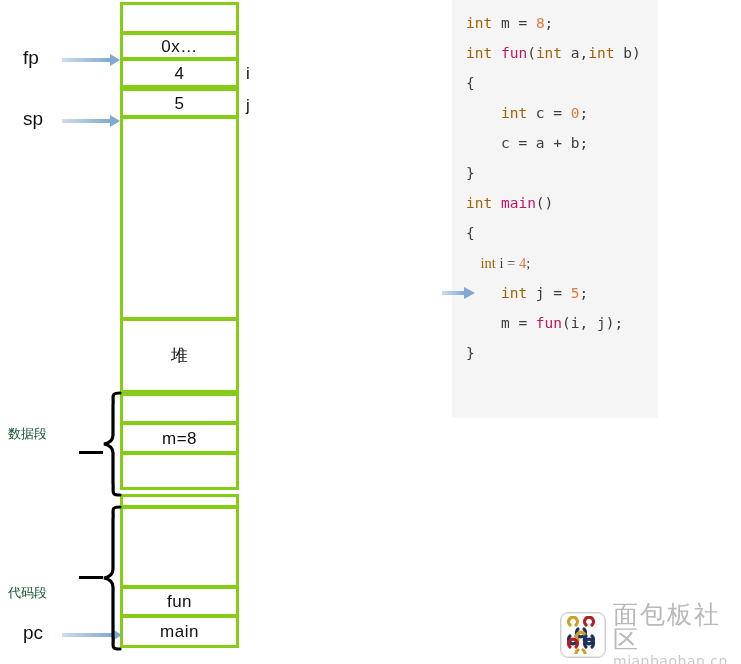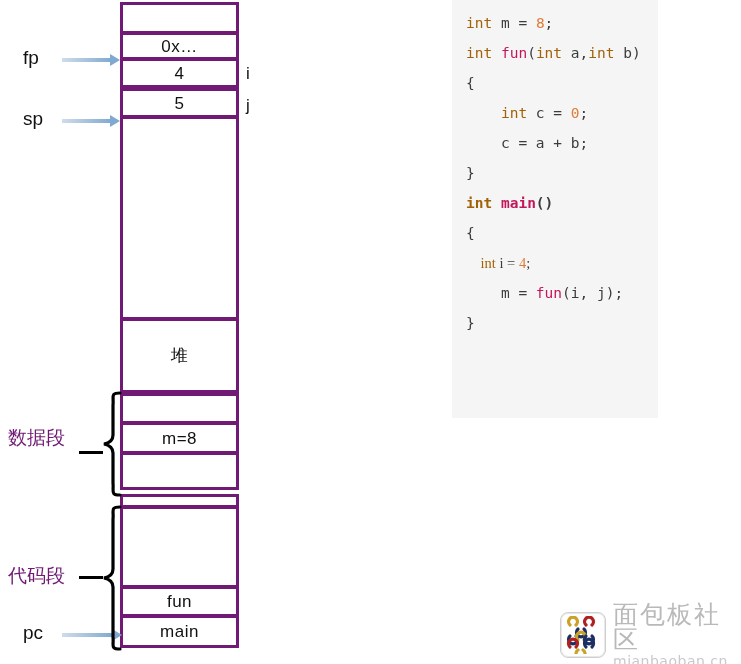--- a/index.html
+++ b/index.html
@@ -8,21 +8,21 @@
     font-family:"Liberation Sans","DejaVu Sans",sans-serif;
     overflow:hidden;
   }
 
   
   #memory-column{position:absolute;left:120px;top:0px;width:119px;height:648px;}
 
   .mem-cell{
     position:absolute;left:0;width:119px;
     box-sizing:border-box;
-    border:3px solid #701a75;
+    border:3px solid #84cc16;
     background:#ffffff;
     display:flex;align-items:center;justify-content:center;
     font-size:17px;color:#111;
     letter-spacing:.5px;
   }
   .mem-cell span{line-height:1;}
 
   
 
   
@@ -44,21 +44,21 @@
   .arrow .head{
     position:absolute;top:0;width:0;height:0;
     border-top:6px solid transparent;
     border-bottom:6px solid transparent;
     border-left:10px solid #7fa9d0;
   }
 
   
   .brace{position:absolute;}
   .brace svg{display:block;}
-  .seg-label{position:absolute;font-size:19px;color:#701a75;}
+  .seg-label{position:absolute;font-size:13px;color:#14532d;}
   .seg-tick{position:absolute;height:3px;background:#000;}
 
   
   #code-panel{
     position:absolute;left:452px;top:0px;width:206px;height:418px;
     background:#f5f5f5;
     font-family:"DejaVu Sans Mono","Liberation Mono",monospace;
     font-size:14.5px;
     padding:8px 0 0 0;
     box-sizing:border-box;
@@ -179,32 +179,33 @@
 </div>
 <div class="seg-tick" style="left:79px;top:451px;width:24px;"></div>
 <div class="seg-label" style="left:8px;top:425px;">数据段</div>
 
 <div class="brace" style="left:100px;top:505px;">
   <svg width="22" height="146" viewBox="0 0 22 146">
     <path d="M20 2 C10 2 14 6 13 14 L13 64 C13 70 9 72 4 73 C9 74 13 76 13 82 L13 132 C14 140 10 144 20 144" fill="none" stroke="#000" stroke-width="3.2" stroke-linecap="round"></path>
   </svg>
 </div>
 <div class="seg-tick" style="left:79px;top:576px;width:24px;"></div>
-<div class="seg-label" style="left:8px;top:563px;">代码段</div>
+<div class="seg-label" style="left:8px;top:584px;">代码段</div>
 
 <div id="code-panel">
     <div class="code-line" style="position: relative;"><span></span><span class="kw">int</span><span class="pl"> m </span><span class="op">=</span><span class="pl"> </span><span class="num">8</span><span class="pl">;</span></div>
     <div class="code-line" style="position: relative;"><span></span><span class="kw">int</span><span class="pl"> </span><span class="fn">fun</span><span class="pl">(</span><span class="kw">int</span><span class="pl"> a,</span><span class="kw">int</span><span class="pl"> b)</span></div>
     <div class="code-line" style="position: relative;"><span></span><span class="pl">{</span></div>
     <div class="code-line" style="position: relative;"><span>    </span><span class="kw">int</span><span class="pl"> c </span><span class="op">=</span><span class="pl"> </span><span class="num">0</span><span class="pl">;</span></div>
     <div class="code-line" style="position: relative;"><span>    </span><span class="pl">c </span><span class="op">=</span><span class="pl"> a </span><span class="op">+</span><span class="pl"> b;</span></div>
     <div class="code-line" style="position: relative;"><span></span><span class="pl">}</span></div>
-    <div class="code-line" style="position: relative; font-weight: bold;"><span></span><span class="kw">int</span><span class="pl"> </span><span class="fn">main</span><span class="pl">()</span></div>
+    <div class="code-line" style="position: relative;"><span></span><span class="kw">int</span><span class="pl"> </span><span class="fn">main</span><span class="pl">()</span></div>
     <div class="code-line" style="position: relative;"><span></span><span class="pl">{</span></div>
     <div class="code-line" style="position: relative; font-family: Liberation Serif, serif;"><span>    </span><span class="kw">int</span><span class="pl"> i </span><span class="op">=</span><span class="pl"> </span><span class="num">4</span><span class="pl">;</span></div>
+    <div class="code-line" style="position: relative;"><span>    </span><span class="kw">int</span><span class="pl"> j </span><span class="op">=</span><span class="pl"> </span><span class="num">5</span><span class="pl">;</span><div class="code-arrow"><div class="shaft"></div><div class="head"></div></div></div>
     <div class="code-line" style="position: relative;"><span>    </span><span class="pl">m </span><span class="op">=</span><span class="pl"> </span><span class="fn">fun</span><span class="pl">(i, j);</span></div>
     <div class="code-line" style="position: relative;"><span></span><span class="pl">}</span></div>
   </div>
 
 <div id="watermark">
   <div class="logo-box">
     <svg width="38" height="38" viewBox="0 0 38 38">
       <g fill="none" stroke-width="3.2" stroke-linecap="round">
         <path d="M6 9 a4.5 4.5 0 1 1 6 0" stroke="#c9a227"></path>
         <path d="M14 13 a4.5 4.5 0 1 0 6 0" stroke="#1b2f63"></path>

